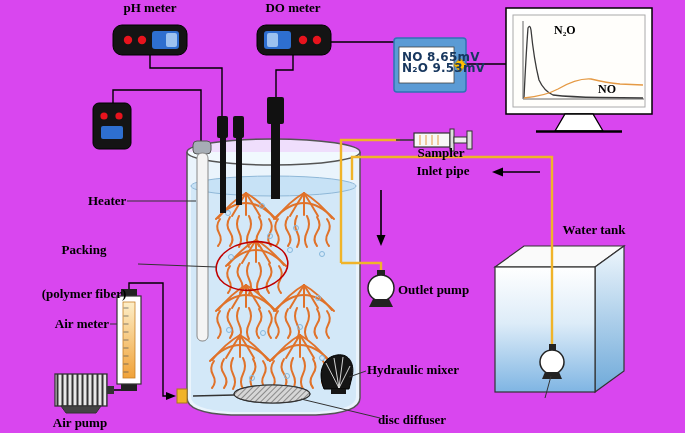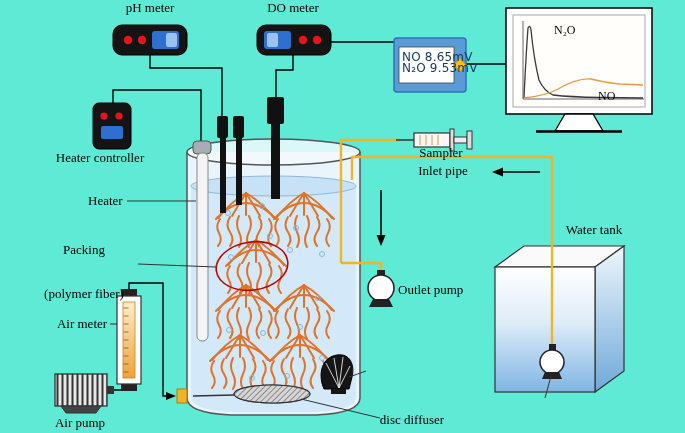--- a/index.html
+++ b/index.html
@@ -1,18 +1,18 @@
 <!DOCTYPE html>
 <html><head>
 <meta charset="utf-8">
 <style>
   * { margin:0; padding:0; box-sizing:border-box; }
   html,body { background:#ffffff; }
   body { font-family:"Liberation Serif", serif; }
-  #canvas { position:relative; width:685px; height:433px; background:#5eead4; overflow:hidden; }
+  #canvas { position:relative; width:685px; height:433px; background:#d946ef; overflow:hidden;font-weight:bold; }
   #canvas > svg { position:absolute; left:0; top:0; }
   .lbl { position:absolute; font-size:13px; color:#000; white-space:nowrap; line-height:1.1; }
   .lbl.center { transform:translateX(-50%); }
   .chartlbl { font-size:12px; }
   .tiny { font-size:12px; font-family:"DejaVu Sans", sans-serif; color:#17375e; letter-spacing:0.2px; }
 </style>
 </head>
 <body>
 
 <div id="canvas">
@@ -255,31 +255,31 @@
     <line x1="138" y1="264" x2="216" y2="267"></line>
     <line x1="366" y1="371" x2="349" y2="377"></line>
     <line x1="380" y1="418" x2="301" y2="399"></line>
     <line x1="545" y1="398" x2="551" y2="376"></line>
     <line x1="110" y1="324" x2="117" y2="324"></line>
   </g>
 </svg>
 
 <div class="lbl center" style="left:150px; top:1px;">pH meter</div>
 <div class="lbl center" style="left:293px; top:1px;">DO meter</div>
-<div class="lbl center" style="left:100px; top:151px;">Heater controller</div>
 <div class="lbl" style="left:88px; top:194px;">Heater</div>
 <div class="lbl center" style="left:84px; top:243px;">Packing</div>
 <div class="lbl center" style="left:84px; top:253px;margin-top:34px;">(polymer fiber)</div>
 <div class="lbl center" style="left:441px; top:146px;">Sampler</div>
 <div class="lbl center" style="left:443px; top:164px;">Inlet pipe</div>
 <div class="lbl" style="left:398px; top:283px;">Outlet pump</div>
 <div class="lbl center" style="left:594px; top:223px;">Water tank</div>
 <div class="lbl center" style="left:82px; top:317px;">Air meter</div>
 <div class="lbl center" style="left:80px; top:416px;">Air pump</div>
+<div class="lbl" style="left:367px; top:363px;">Hydraulic mixer</div>
 <div class="lbl center" style="left:412px; top:413px;">disc diffuser</div>
 
 <div class="lbl chartlbl" style="left:554px; top:24px;">N₂O</div>
-<div class="lbl chartlbl" style="left:598px; top:90px;text-align:center;">NO</div>
+<div class="lbl chartlbl" style="left:598px; top:83px;text-align:center;">NO</div>
 
 <div class="lbl tiny" style="left:402px; top:51px;">NO  8.65mV</div>
 <div class="lbl tiny" style="left:402px; top:62px;">N₂O  9.53mV</div>
 
 </div>
 
 </body></html>

